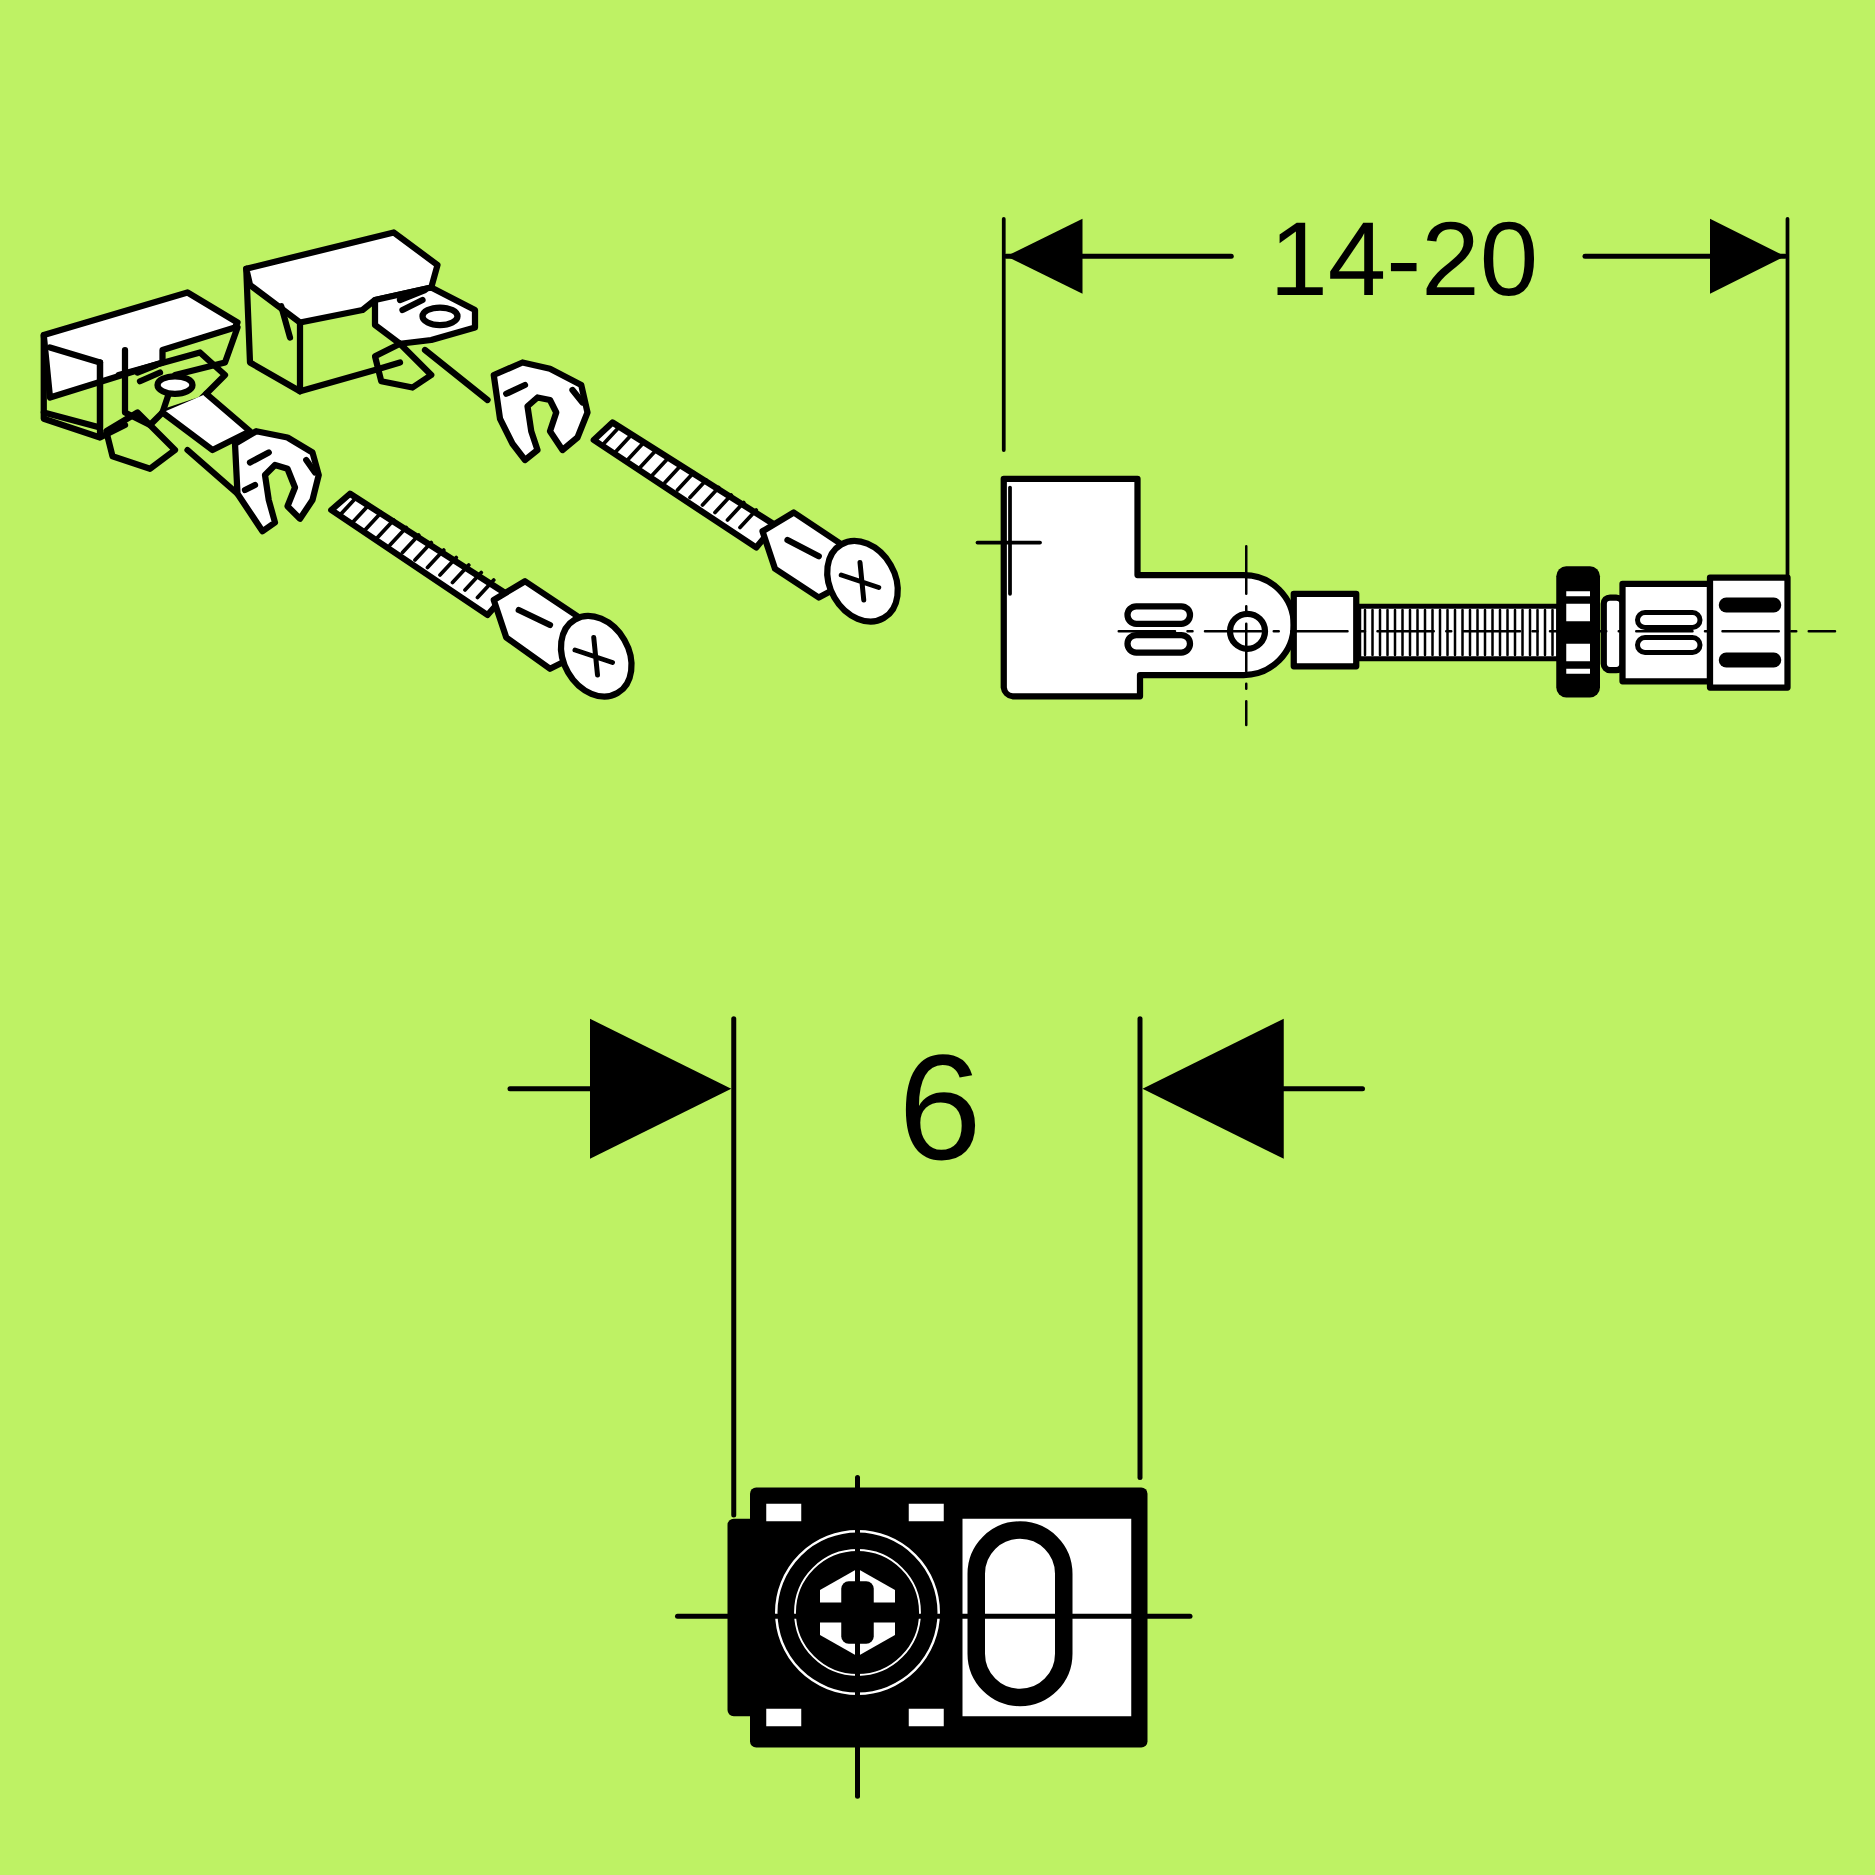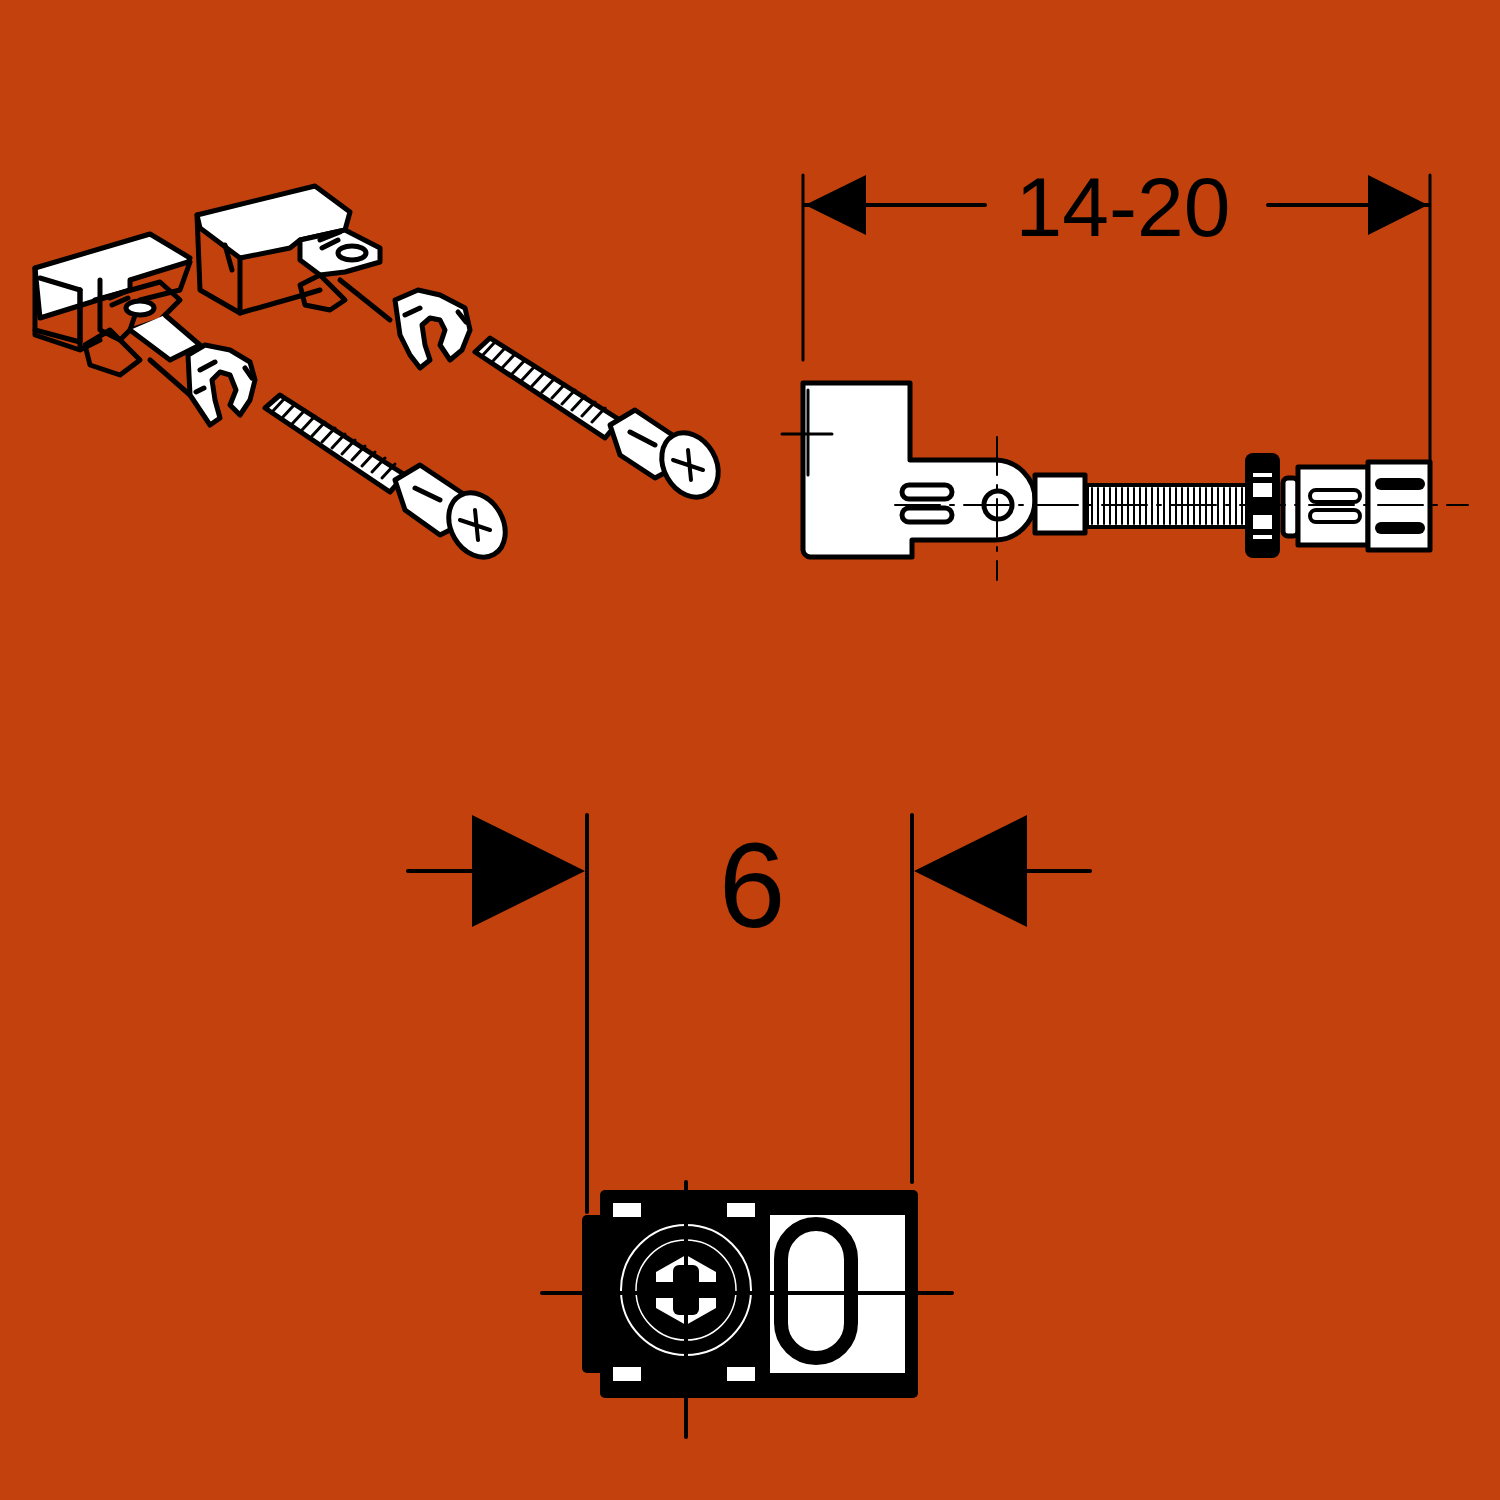--- a/index.html
+++ b/index.html
@@ -1,16 +1,16 @@
 <!DOCTYPE html>
 <html><head>
 <meta charset="utf-8">
 <style>
   html, body { margin: 0; padding: 0; background: #ffffff; }
-  #canvas { position: relative; width: 1500px; height: 1500px; background: #c2410c; overflow: hidden; }
+  #canvas { position: relative; width: 1500px; height: 1500px; background: #bef264; overflow: hidden; }
   svg { position: absolute; left: 0; top: 0; }
   .dim-label { font-family: "Liberation Sans", sans-serif; fill: #000; }
 </style>
 </head>
 <body>
 
 <div id="canvas">
 <svg width="1500" height="1500" viewBox="0 0 1500 1500" stroke="#000" fill="none" stroke-linecap="round" stroke-linejoin="round">
 
   <g stroke-width="5">

